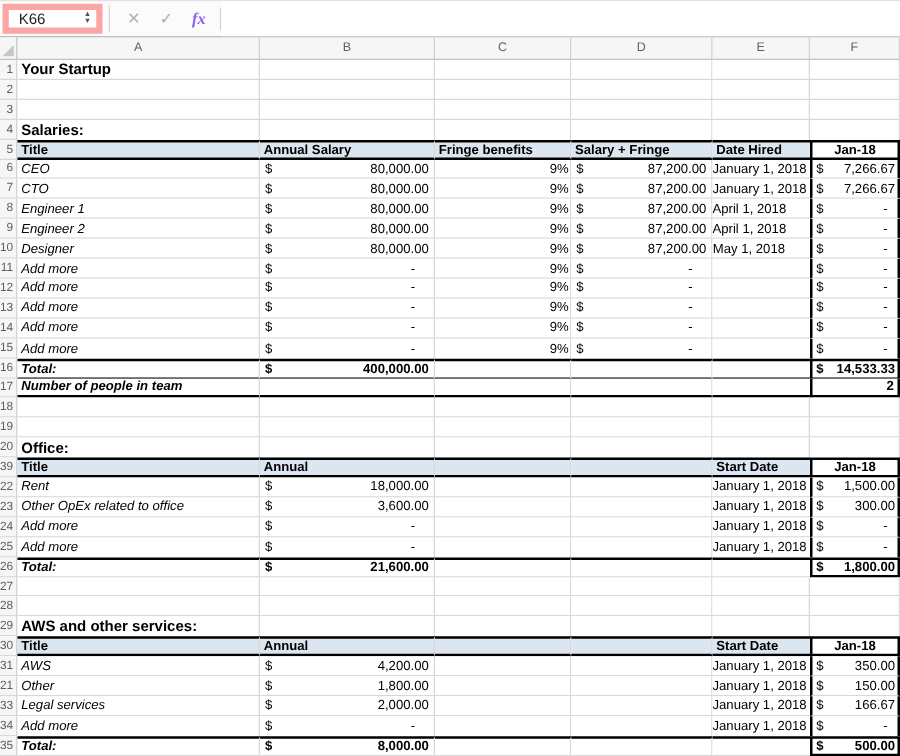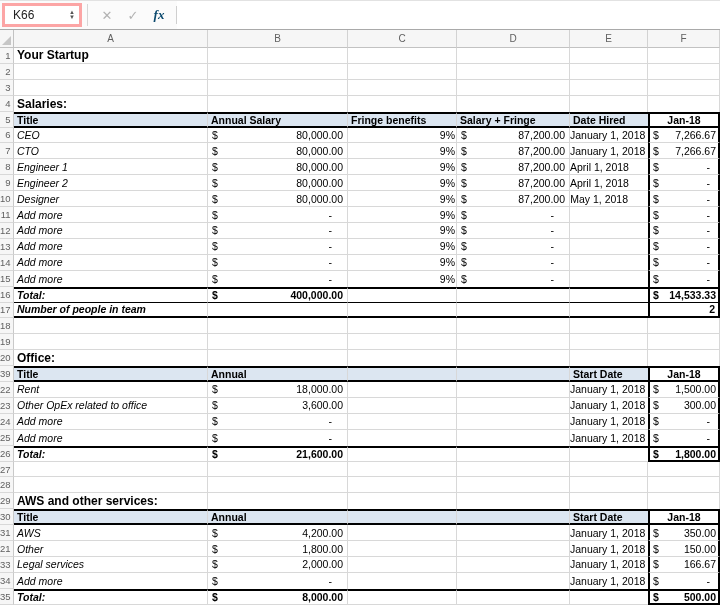--- a/index.html
+++ b/index.html
@@ -9,29 +9,29 @@
     --hdrbar-bg:#f6f6f6;
     --hdrbar-text:#606060;
   }
   *{margin:0;padding:0;box-sizing:border-box;}
   body{font-family:"Liberation Sans","DejaVu Sans",sans-serif;background:#fff;}
   #app{width:720px;height:605px;background:#fff;overflow:hidden;position:relative;}
 
   
   .toolbar{height:30px;display:flex;align-items:center;background:#fbfbfb;
            border-top:1px solid #e2e2e2;border-bottom:1px solid #a9a9a9;}
-  .name-box{width:80px;height:24px;margin-left:2px;background:#fff;border:3px solid #fca5a5;
+  .name-box{width:80px;height:24px;margin-left:2px;background:#fff;border:5px solid #fca5a5;
             display:flex;align-items:center;justify-content:space-between;padding:0 4px 0 8px;}
   .name-box-value{font-size:12px;color:#222;}
   .stepper{display:flex;flex-direction:column;line-height:5px;cursor:default;}
   .stepper span{font-size:6px;color:#555;text-align:center;}
   .tb-divider{width:1px;height:22px;background:#d6d6d6;margin:0 6px 0 5px;}
   .icon-btn{width:26px;text-align:center;font-size:13px;color:#b3b3b3;cursor:default;}
   .fx-icon{font-family:"Liberation Serif","DejaVu Serif",serif;font-style:italic;
-           font-weight:bold;color:#0c4a6e;font-size:13px;width:26px;text-align:center;}
+           font-weight:bold;color:#8b5cf6;font-size:13px;width:26px;text-align:center;}
   .formula-sep{width:1px;height:18px;background:#cfcfcf;margin-left:4px;}
   .formula-input{flex:1;height:100%;background:#fff;font-size:11px;padding-left:6px;
                  display:flex;align-items:center;color:#222;}
 
   
   .col-hdr-row{height:18px;display:flex;background:var(--hdrbar-bg);}
   .corner{width:14px;height:100%;background:var(--hdrbar-bg);position:relative;
           border-right:1px solid #c2c2c2;border-bottom:1px solid #c2c2c2;}
   .corner-tri{position:absolute;right:2px;bottom:2px;width:0;height:0;
               border-left:9px solid transparent;border-bottom:9px solid #c6c6c6;}

